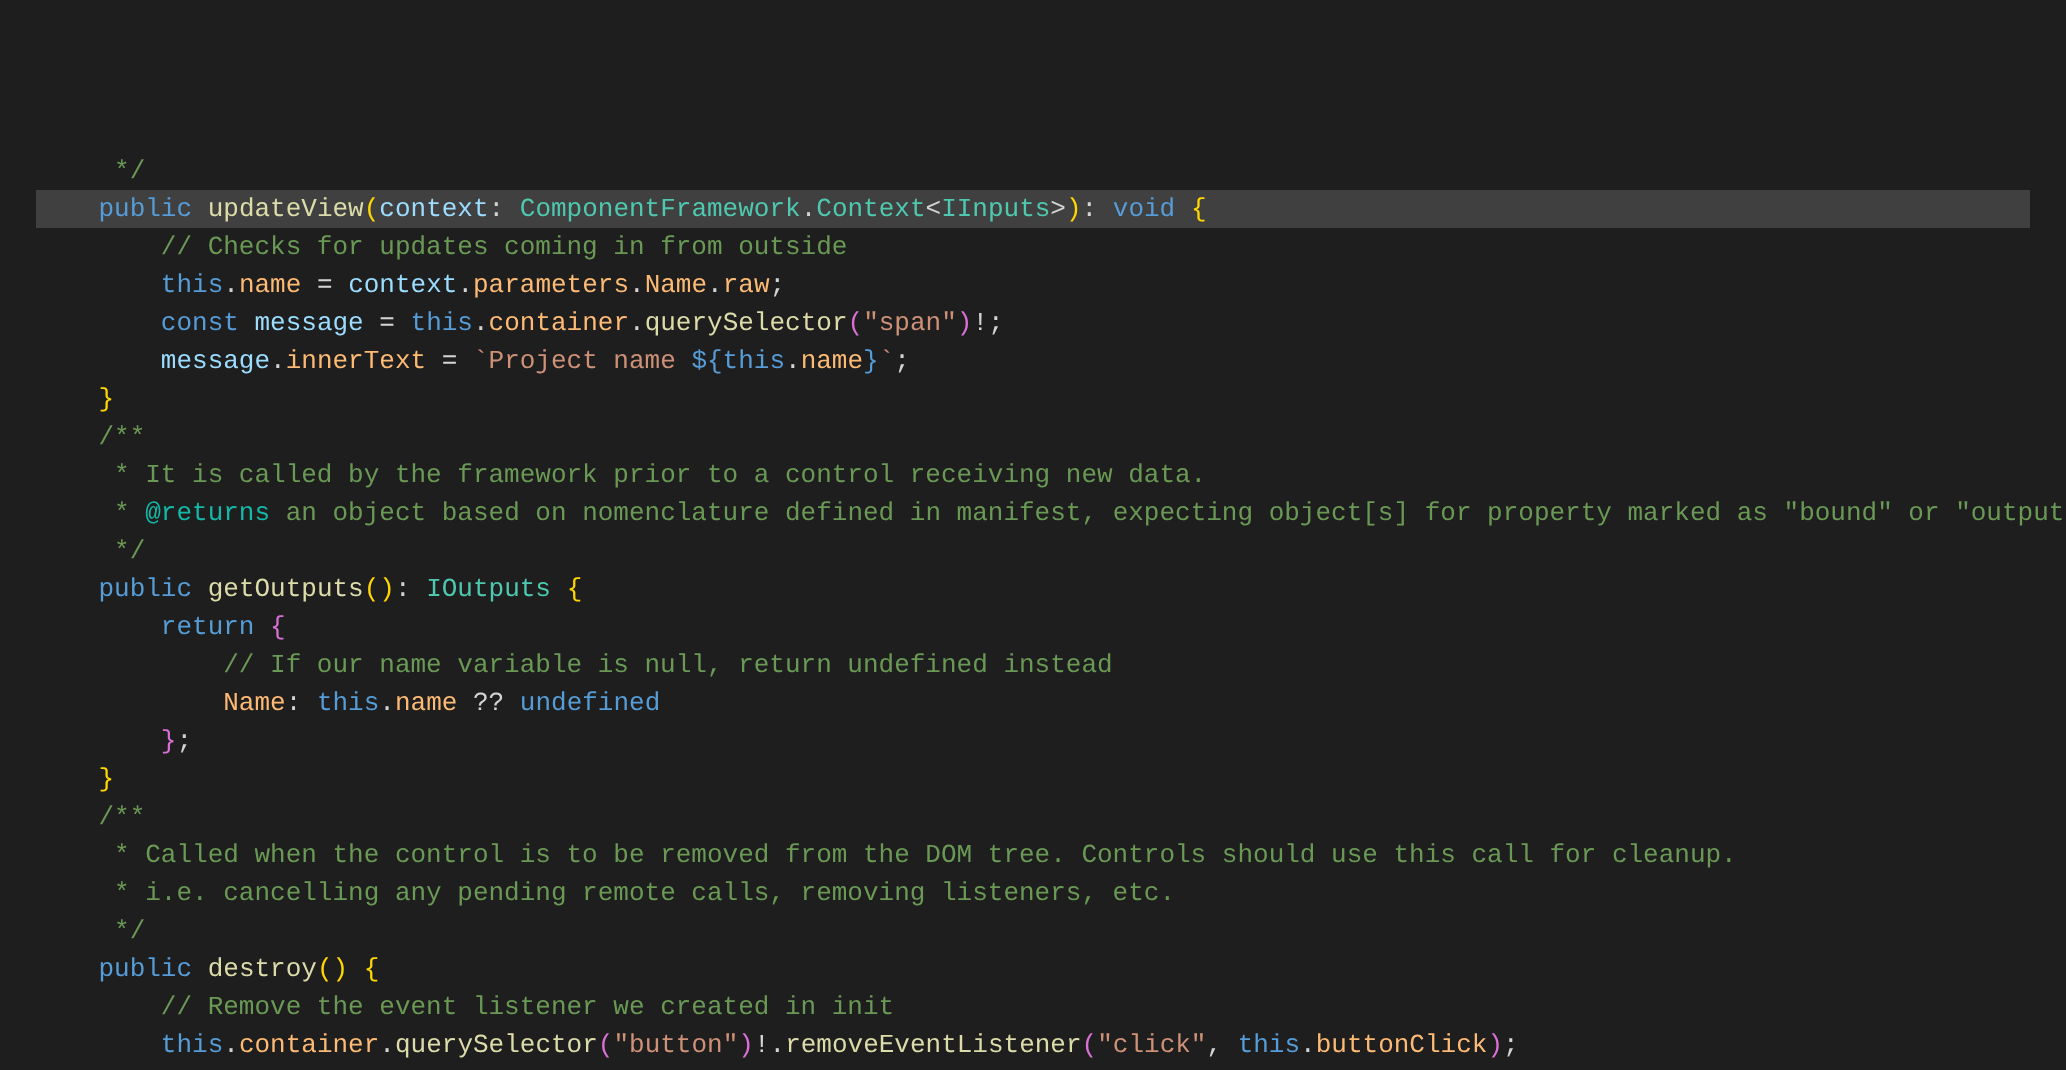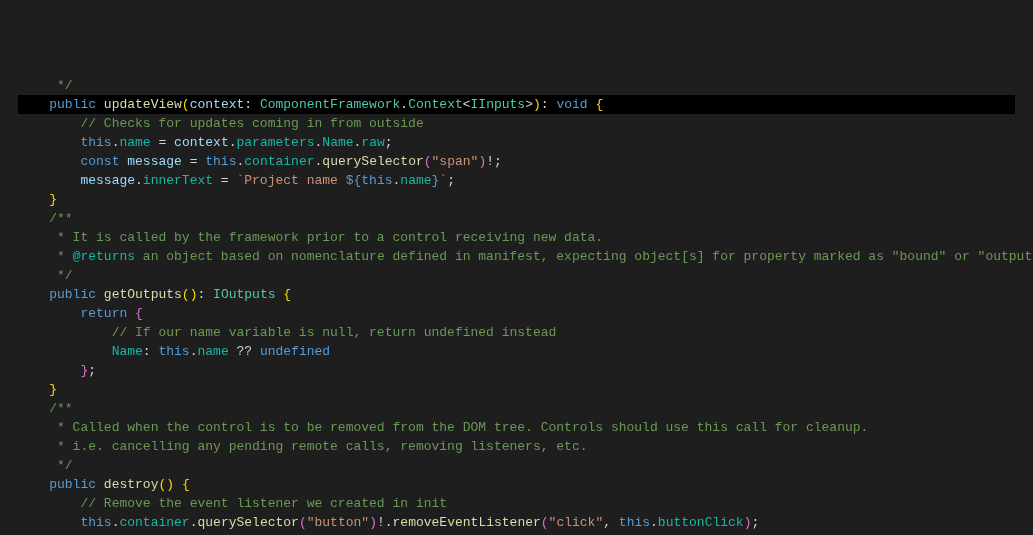--- a/index.html
+++ b/index.html
@@ -12,26 +12,26 @@
     white-space: pre;
     overflow-x: auto;
     width: 1033px;
     height: 535px;
     padding: 0;
   }
   .editor {
     padding: 0 18px;
   }
   .line { display: block; }
-  .line-hl { background: #000000; }
+  .line-hl { background: #404040; }
   .kw    { color: #569cd6; }
   .fn    { color: #dcdcaa; }
   .typ   { color: #4ec9b0; }
   .var   { color: #9cdcfe; }
-  .prop  { color: #14b8a6; text-align: center; }
+  .prop  { color: #fdba74; text-align: center; }
   .str   { color: #ce9178; }
   .cmt   { color: #6a9955; }
   .pun   { color: #d4d4d4; }
   .brc-y { color: #ffd700; }
   .brc-p { color: #da70d6; }
   .tag   { color: #14b8a6; }
 </style>
 </head>
 <body>
 

